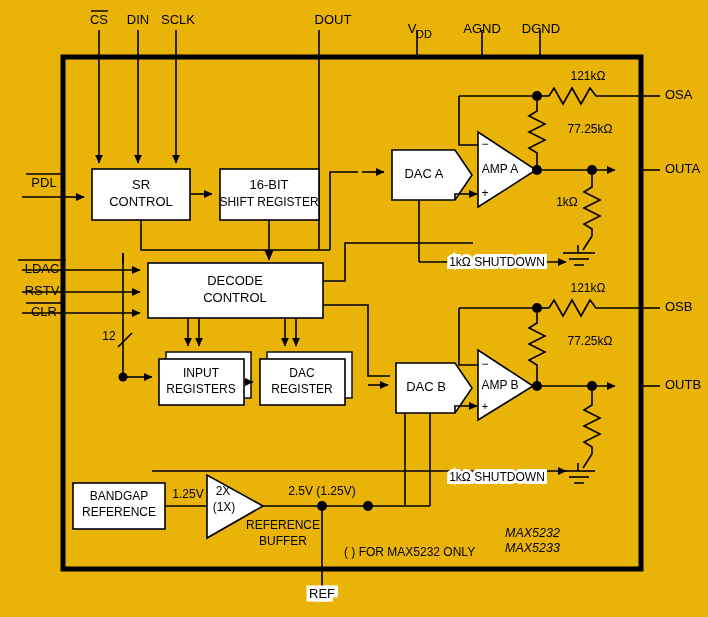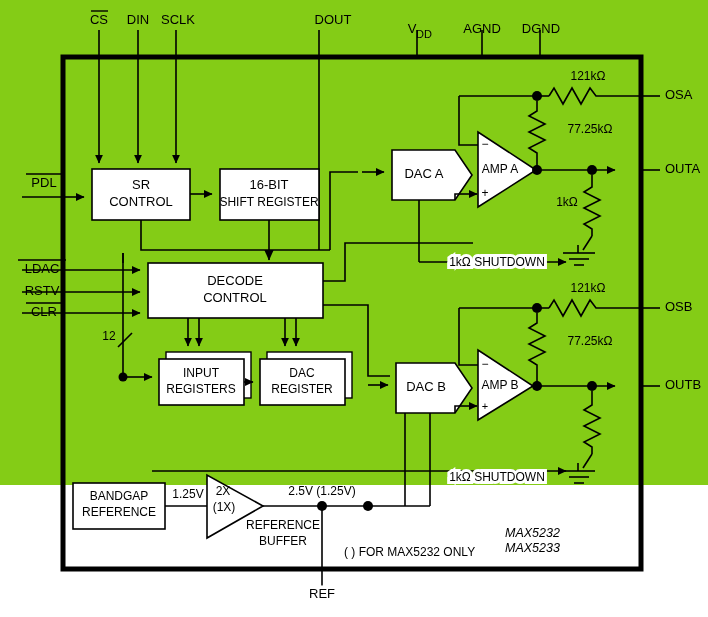--- a/index.html
+++ b/index.html
@@ -1,17 +1,17 @@
 <!DOCTYPE html>
 <html><head>
 <meta charset="utf-8">
 <style>
   html,body{margin:0;padding:0;background:#ffffff;}
   body{width:708px;height:617px;font-family:"Liberation Sans",sans-serif;overflow:hidden;}
-  #root{position:relative;width:708px;height:485px;background:#84cc16;}
+  #root{position:relative;width:708px;height:617px;background:#eab308;}
   svg{position:absolute;left:0;top:0;}
   .lbl{font-family:"Liberation Sans",sans-serif;font-size:13px;fill:#000;}
   .lbl-sm{font-family:"Liberation Sans",sans-serif;font-size:12px;fill:#000;}
   .lbl-xs{font-family:"Liberation Sans",sans-serif;font-size:11px;fill:#000;}
   .ital{font-style:italic;font-size:12.5px;}
   text{dominant-baseline:middle;}
 </style>
 </head>
 <body>
 

